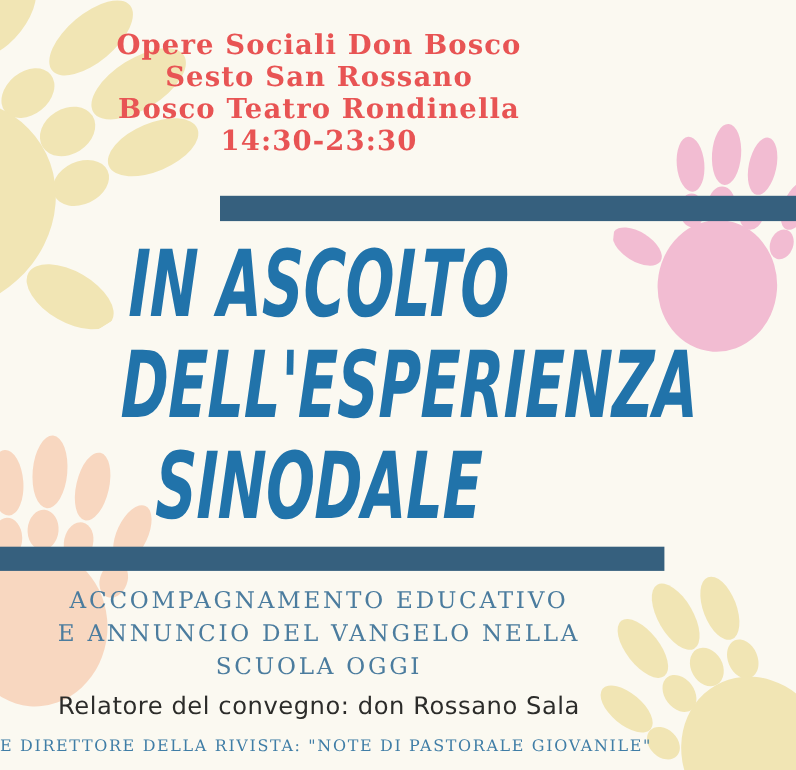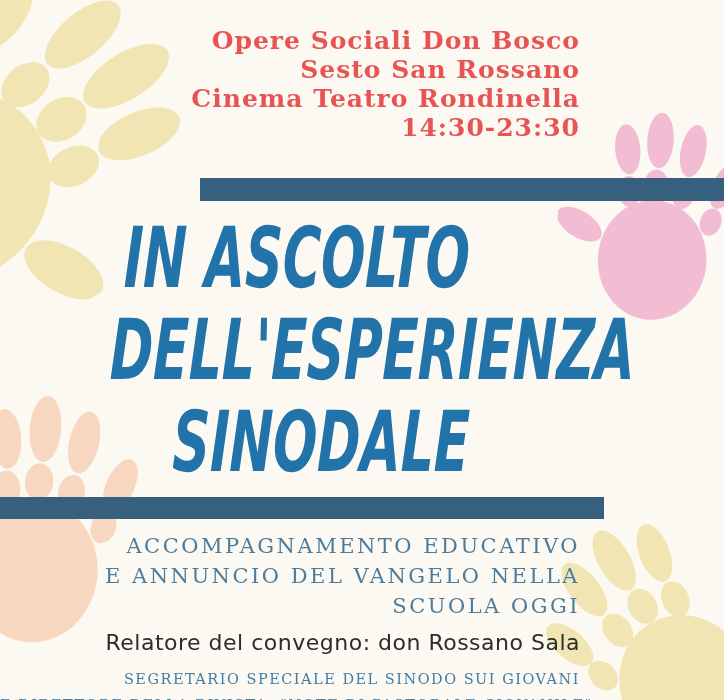--- a/index.html
+++ b/index.html
@@ -18,21 +18,21 @@
   .hand{position:absolute;z-index:0;}
   .hand-top-left   {left:-150px; top:-70px;  width:340px; height:425px; transform:rotate(58deg);}
   .hand-right      {left:558px;  top:42px;   width:195px; height:340px; transform:rotate(4deg) scaleX(-1);}
   .hand-bottom-left{left:-78px;  top:365px;  width:232px; height:298px; transform:rotate(5deg) scaleX(-1);}
   .hand-bottom-right{left:540px; top:488px;  width:235px; height:295px; transform:rotate(-30deg);}
   
   .bar{position:absolute;z-index:2;background:#36607e;}
   .bar-top{left:200px;top:178px;width:526px;height:23px;}
   .bar-bottom{left:0;top:497px;width:604px;height:22px;}
   
-  .txt{position:absolute;left:0;width:580px;text-align:right;z-index:3;}
+  .txt{position:absolute;left:0;width:580px;text-align:center;z-index:3;}
   .event-info{
     top:26px;
     color:#e85454;
     font-family:"DejaVu Serif", serif;
     font-weight:bold;
     font-size:25px;
     line-height:29px;
     letter-spacing:1px;
   }
   .title{
@@ -101,21 +101,21 @@
   <svg class="hand hand-bottom-left" viewBox="0 0 140 175">
     <use href="#handprint" fill="#f8d7c0"></use>
   </svg>
   <svg class="hand hand-bottom-right" viewBox="0 0 140 175">
     <use href="#handprint" fill="#f1e5b4"></use>
   </svg>
 
   <header class="txt event-info">
     <div>Opere Sociali Don Bosco</div>
     <div>Sesto San Rossano</div>
-    <div>Cinema Teatro Rondinella</div>
+    <div>Bosco Teatro Rondinella</div>
     <div>14:30-23:30</div>
   </header>
 
   <div class="bar bar-top"></div>
 
   <h1 class="txt title" style="margin:0;font-weight:bold">
     <span class="t-line">IN ASCOLTO</span>
     <span class="t-line">DELL'ESPERIENZA</span>
     <span class="t-line">SINODALE</span>
   </h1>
@@ -123,17 +123,16 @@
   <div class="bar bar-bottom"></div>
 
   <div class="txt subtitle">
     <div>ACCOMPAGNAMENTO EDUCATIVO</div>
     <div>E ANNUNCIO DEL VANGELO NELLA SCUOLA OGGI</div>
   </div>
 
   <div class="txt speaker">Relatore del convegno: don Rossano Sala</div>
 
   <div class="txt speaker-details">
-    <div>SEGRETARIO SPECIALE DEL SINODO SUI GIOVANI</div>
     <div>E DIRETTORE DELLA RIVISTA: "NOTE DI PASTORALE GIOVANILE"</div>
   </div>
 
 </div>
 
 </body></html>

